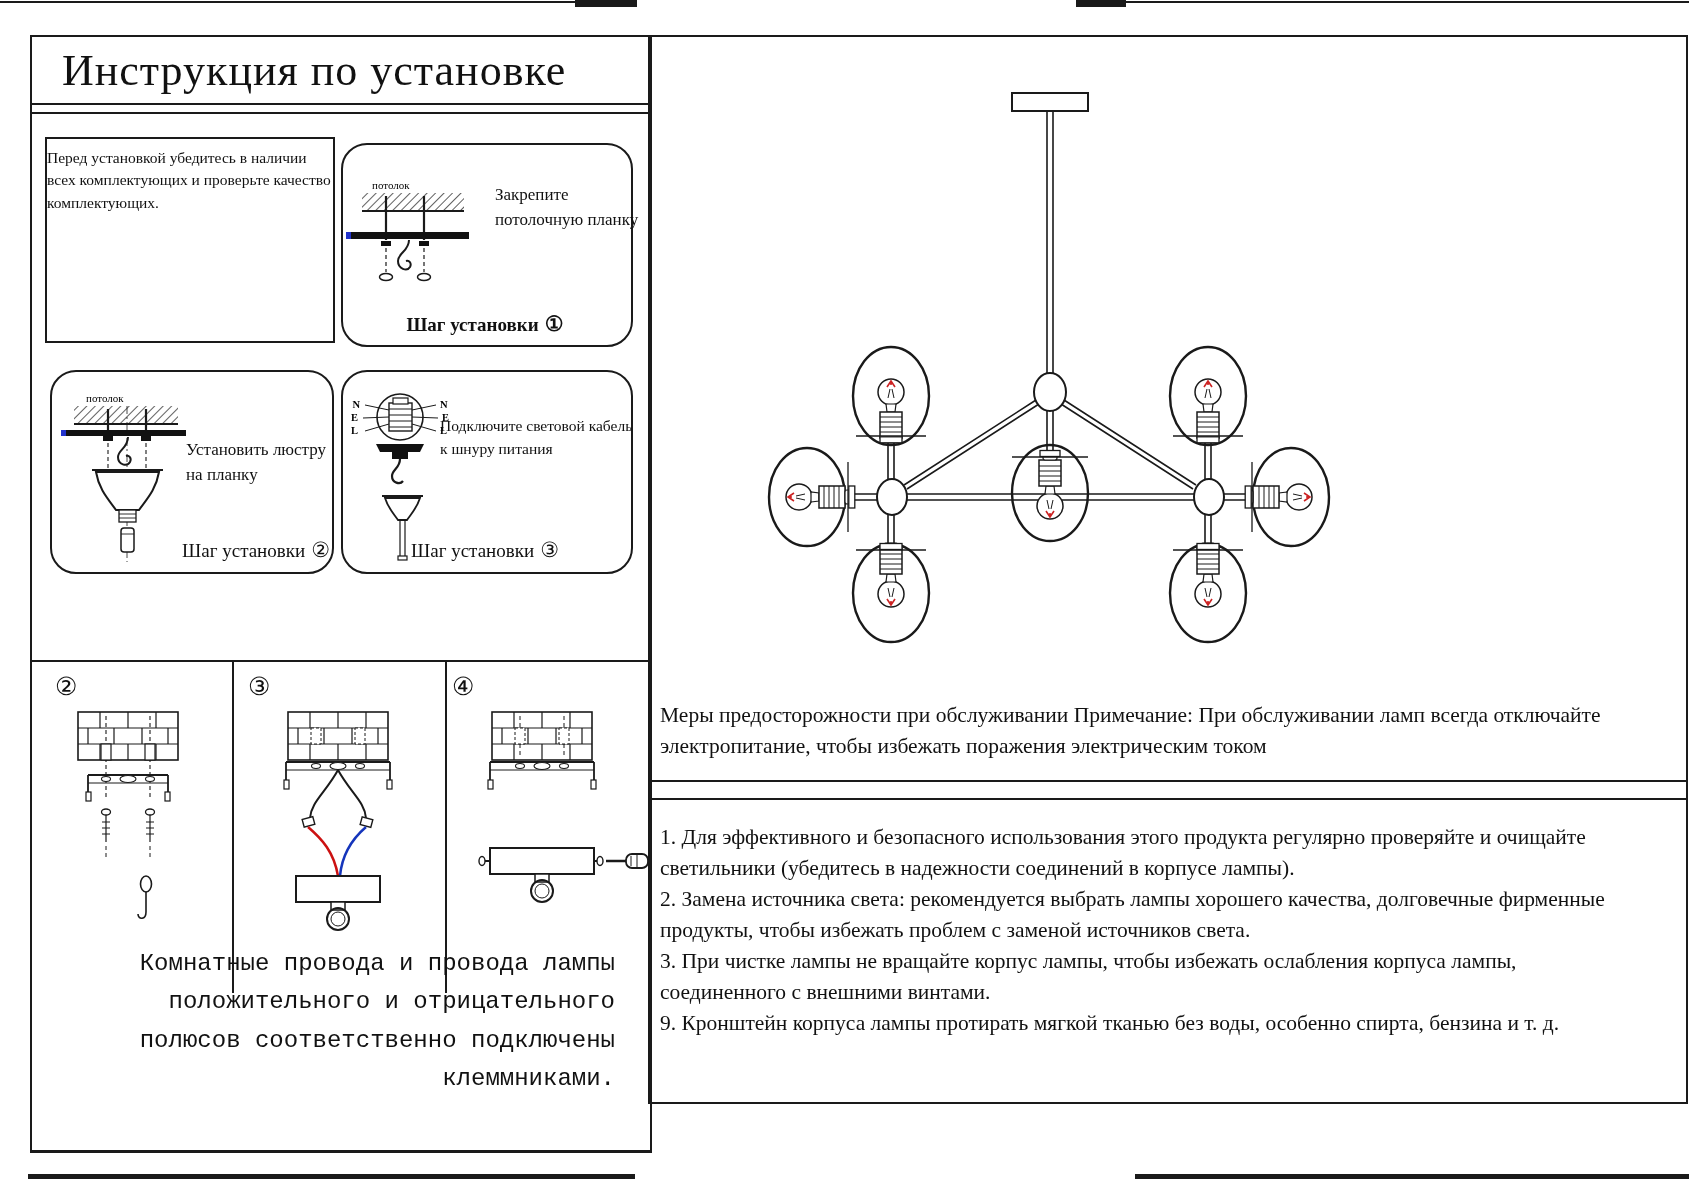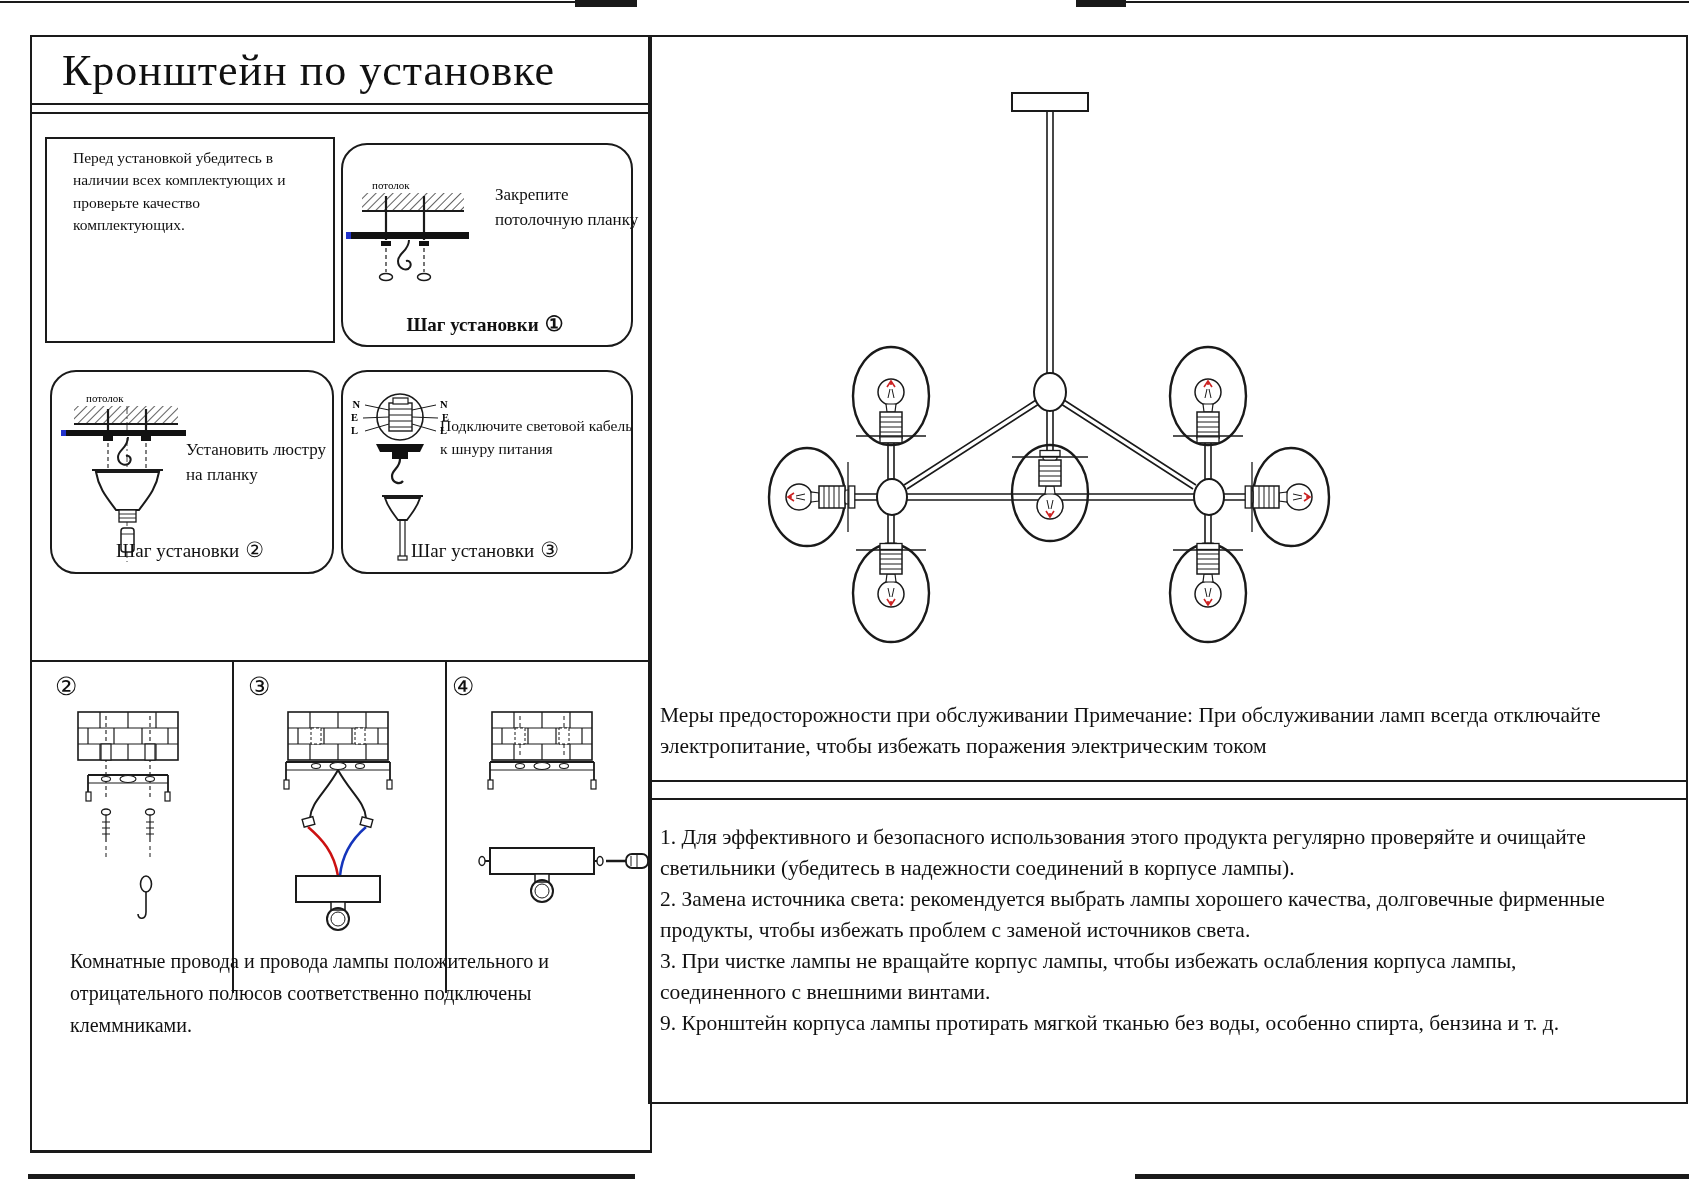--- a/index.html
+++ b/index.html
@@ -12,43 +12,43 @@
   .thick{background:#1a1a1a;}
   .rounded-box{border:2px solid #1a1a1a;border-radius:26px;background:#fff;}
   .plain-box{border:2px solid #1a1a1a;background:#fff;}
   .title{font-size:44px;letter-spacing:1px;}
   .warn-text{font-size:15.5px;line-height:1.45;}
   .caption{font-size:17px;line-height:1.45;}
   .caption-sm{font-size:15.5px;line-height:1.5;}
   .step-label{font-size:19px;text-align:center;width:100%;}
   .circled{font-size:21px;padding-left:6px;}
   .panel-num{font-size:25px;}
-  .note{font-size:20px;line-height:1.6;text-align:left;}
+  .note{font-size:24px;line-height:1.6;text-align:right;font-family:Liberation Mono, monospace;}
   .service{font-size:21.5px;line-height:31px;}
   svg{position:absolute;overflow:visible;}
   svg text{font-family:"Liberation Serif", serif;}
 </style>
 </head>
 <body>
 
 <div class="abs thick" style="left:0;top:1px;width:577px;height:2px;"></div>
 <div class="abs thick" style="left:575px;top:0;width:62px;height:7px;"></div>
 <div class="abs thick" style="left:1076px;top:0;width:50px;height:7px;"></div>
 <div class="abs thick" style="left:1126px;top:1px;width:563px;height:2px;"></div>
 <div class="abs thick" style="left:28px;top:1174px;width:607px;height:5px;"></div>
 <div class="abs thick" style="left:1135px;top:1174px;width:554px;height:5px;"></div>
 
 <div class="abs panel-border" style="left:30px;top:35px;width:618px;height:1113px;border-bottom-width:3px;"></div>
 
-<div class="abs title" style="left:62px;top:45px;width:560px;">Кронштейн по установке</div>
+<div class="abs title" style="left:62px;top:45px;width:560px;">Инструкция по установке</div>
 <div class="abs hline" style="left:30px;top:103px;width:620px;"></div>
 <div class="abs hline" style="left:30px;top:112px;width:620px;"></div>
 
 <div class="abs plain-box" style="left:45px;top:137px;width:286px;height:202px;">
-  <div class="warn-text" style="padding:8px 26px;">
+  <div class="warn-text" style="padding:8px 0;">
     <div>Перед установкой убедитесь в наличии всех комплектующих и проверьте качество комплектующих.</div>
   </div>
 </div>
 
 <div class="abs rounded-box" style="left:341px;top:143px;width:288px;height:200px;"></div>
 <svg style="left:341px;top:143px;" width="290" height="200" viewBox="341 143 290 200">
   <defs>
     <pattern id="hatch" width="6" height="6" patternUnits="userSpaceOnUse" patternTransform="rotate(45)">
       <line x1="0" y1="0" x2="0" y2="6" stroke="#1a1a1a" stroke-width="1.4"></line>
     </pattern>
@@ -87,21 +87,21 @@
   <ellipse cx="108" cy="482" rx="5" ry="3" fill="#fff" stroke="#1a1a1a" stroke-width="1.3"></ellipse>
   <ellipse cx="146" cy="482" rx="5" ry="3" fill="#fff" stroke="#1a1a1a" stroke-width="1.3"></ellipse>
   <path d="M92,470 H163" stroke="#1a1a1a" stroke-width="2"></path>
   <path d="M96,472 C99,490 109,500 116,510 L139,510 C146,500 156,490 159,472 Z" fill="#fff" stroke="#1a1a1a" stroke-width="2"></path>
   <rect x="119" y="510" width="17" height="12" fill="#fff" stroke="#1a1a1a" stroke-width="1.3"></rect>
   <path d="M119,514 h17 M119,518 h17" stroke="#1a1a1a" stroke-width="0.9"></path>
   <rect x="121" y="528" width="13" height="24" rx="3" fill="#fff" stroke="#1a1a1a" stroke-width="1.5"></rect>
   <path d="M121,534 h13" stroke="#1a1a1a" stroke-width="0.9"></path>
 </svg>
 <div class="abs caption" style="left:186px;top:438px;width:150px;">Установить люстру на планку</div>
-<div class="abs step-label" style="left:50px;top:538px;width:280px;">
+<div class="abs step-label" style="left:50px;top:538px;width:280px;text-align:right;">
   <span>Шаг установки</span><span class="circled">②</span>
 </div>
 
 <div class="abs rounded-box" style="left:341px;top:370px;width:288px;height:200px;"></div>
 <svg style="left:341px;top:370px;" width="290" height="200" viewBox="341 370 290 200">
   <circle cx="400" cy="417" r="23" fill="#fff" stroke="#1a1a1a" stroke-width="1.6"></circle>
   <rect x="389" y="403" width="23" height="28" fill="#fff" stroke="#1a1a1a" stroke-width="1.4"></rect>
   <path d="M389,409 h23 M389,415 h23 M389,421 h23 M389,427 h23" stroke="#1a1a1a" stroke-width="1"></path>
   <rect x="393" y="398" width="15" height="6" fill="#fff" stroke="#1a1a1a" stroke-width="1.2"></rect>
   <path d="M365,405 L389,410 M363,418 L389,417 M365,431 L389,424" stroke="#1a1a1a" stroke-width="1"></path>

